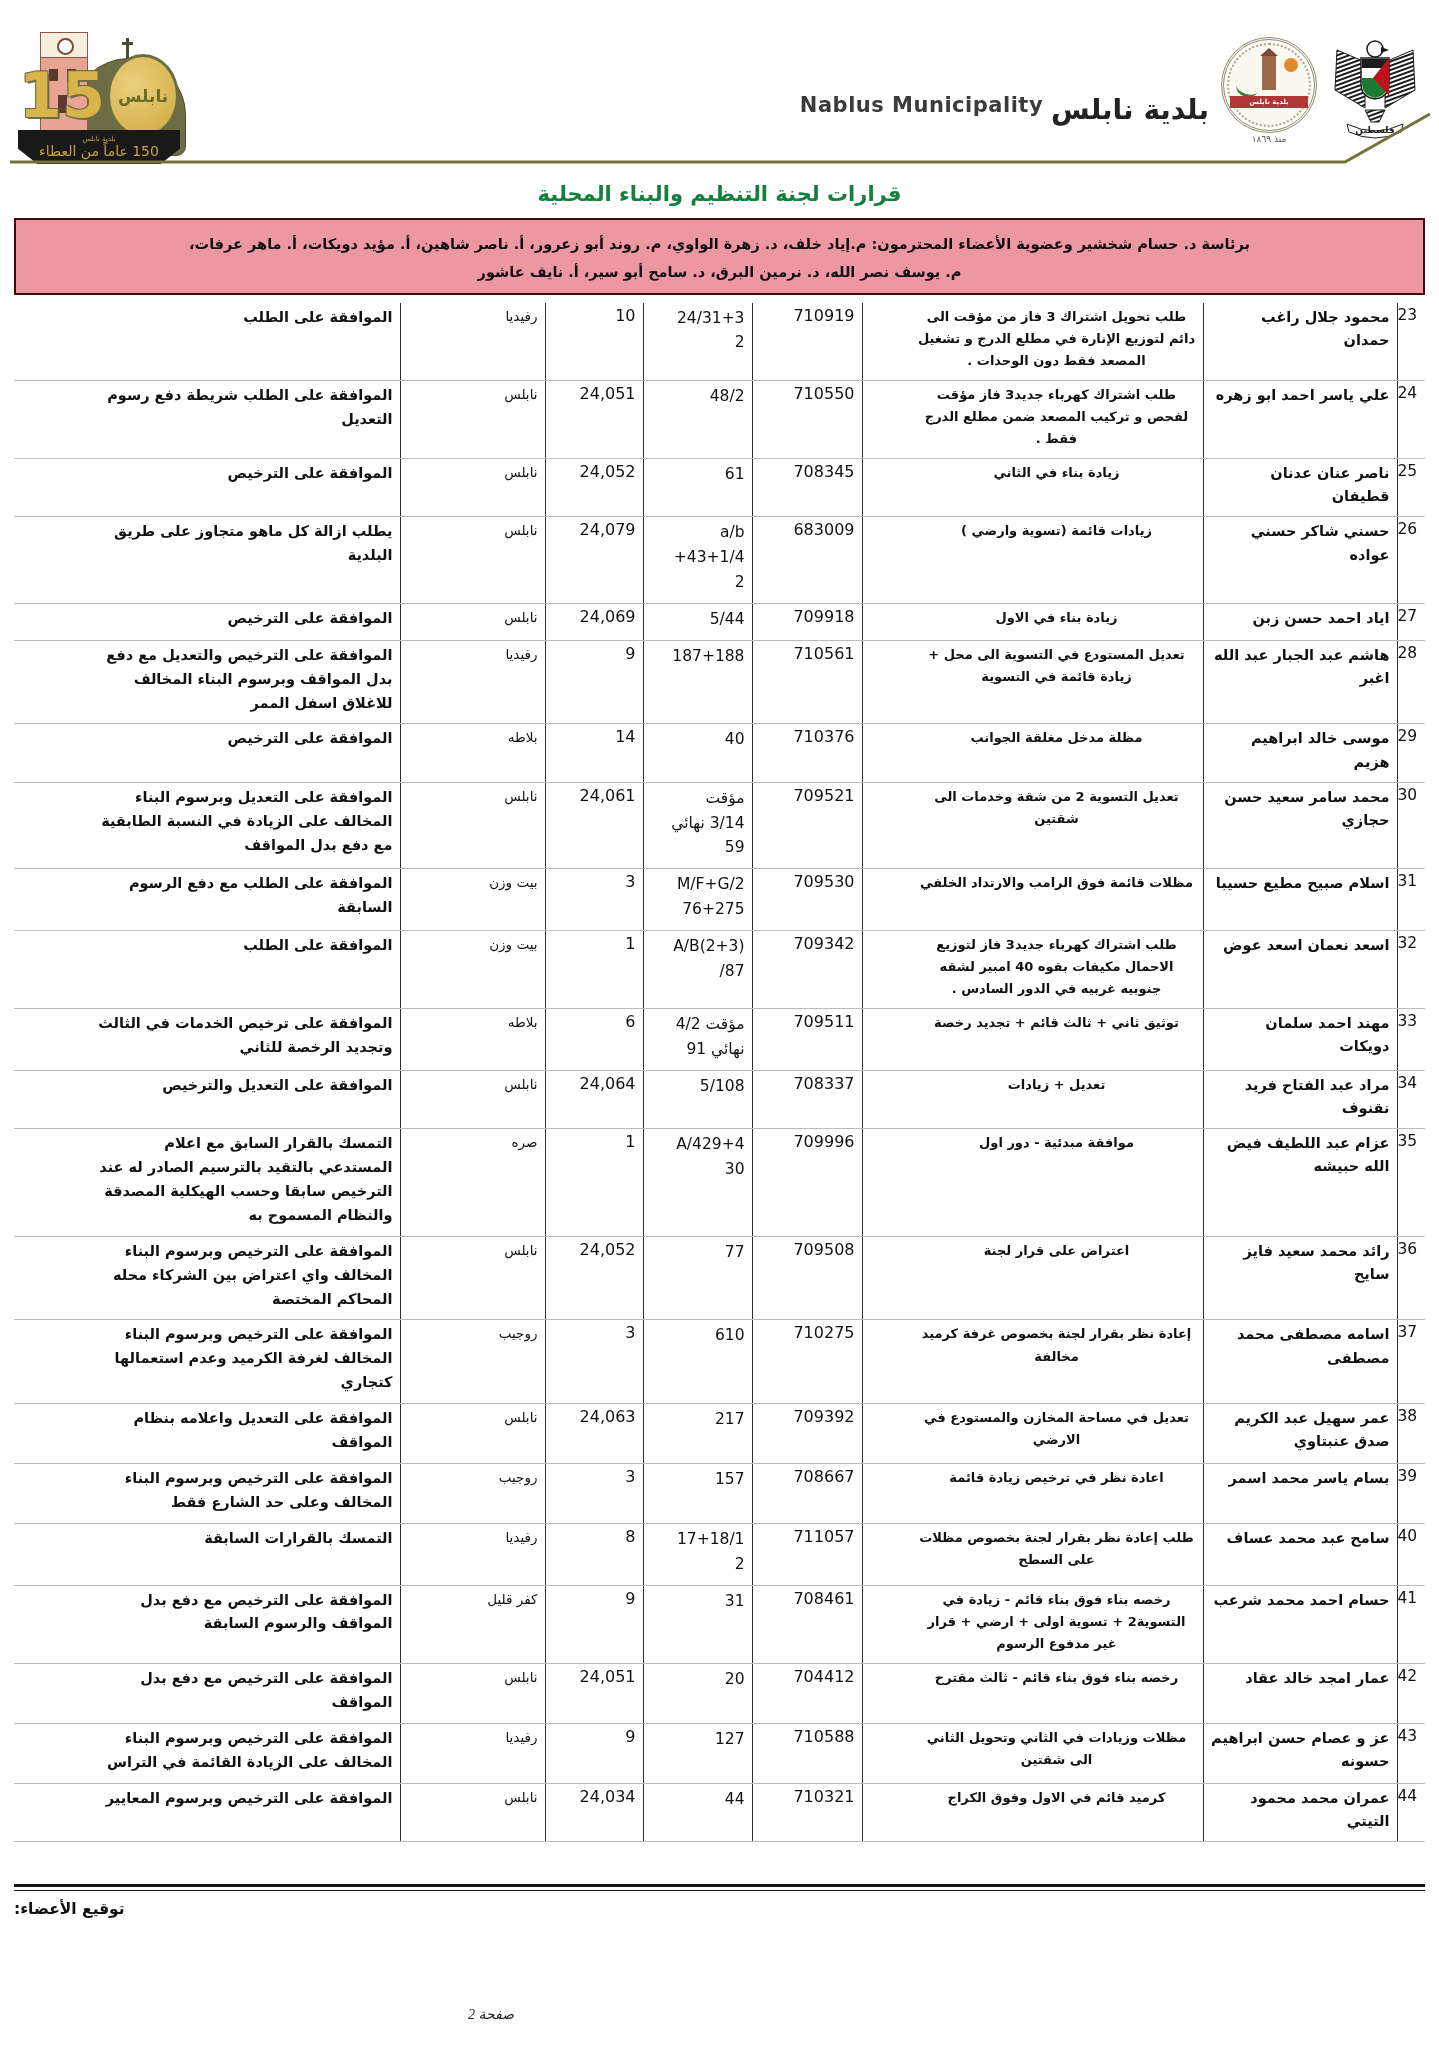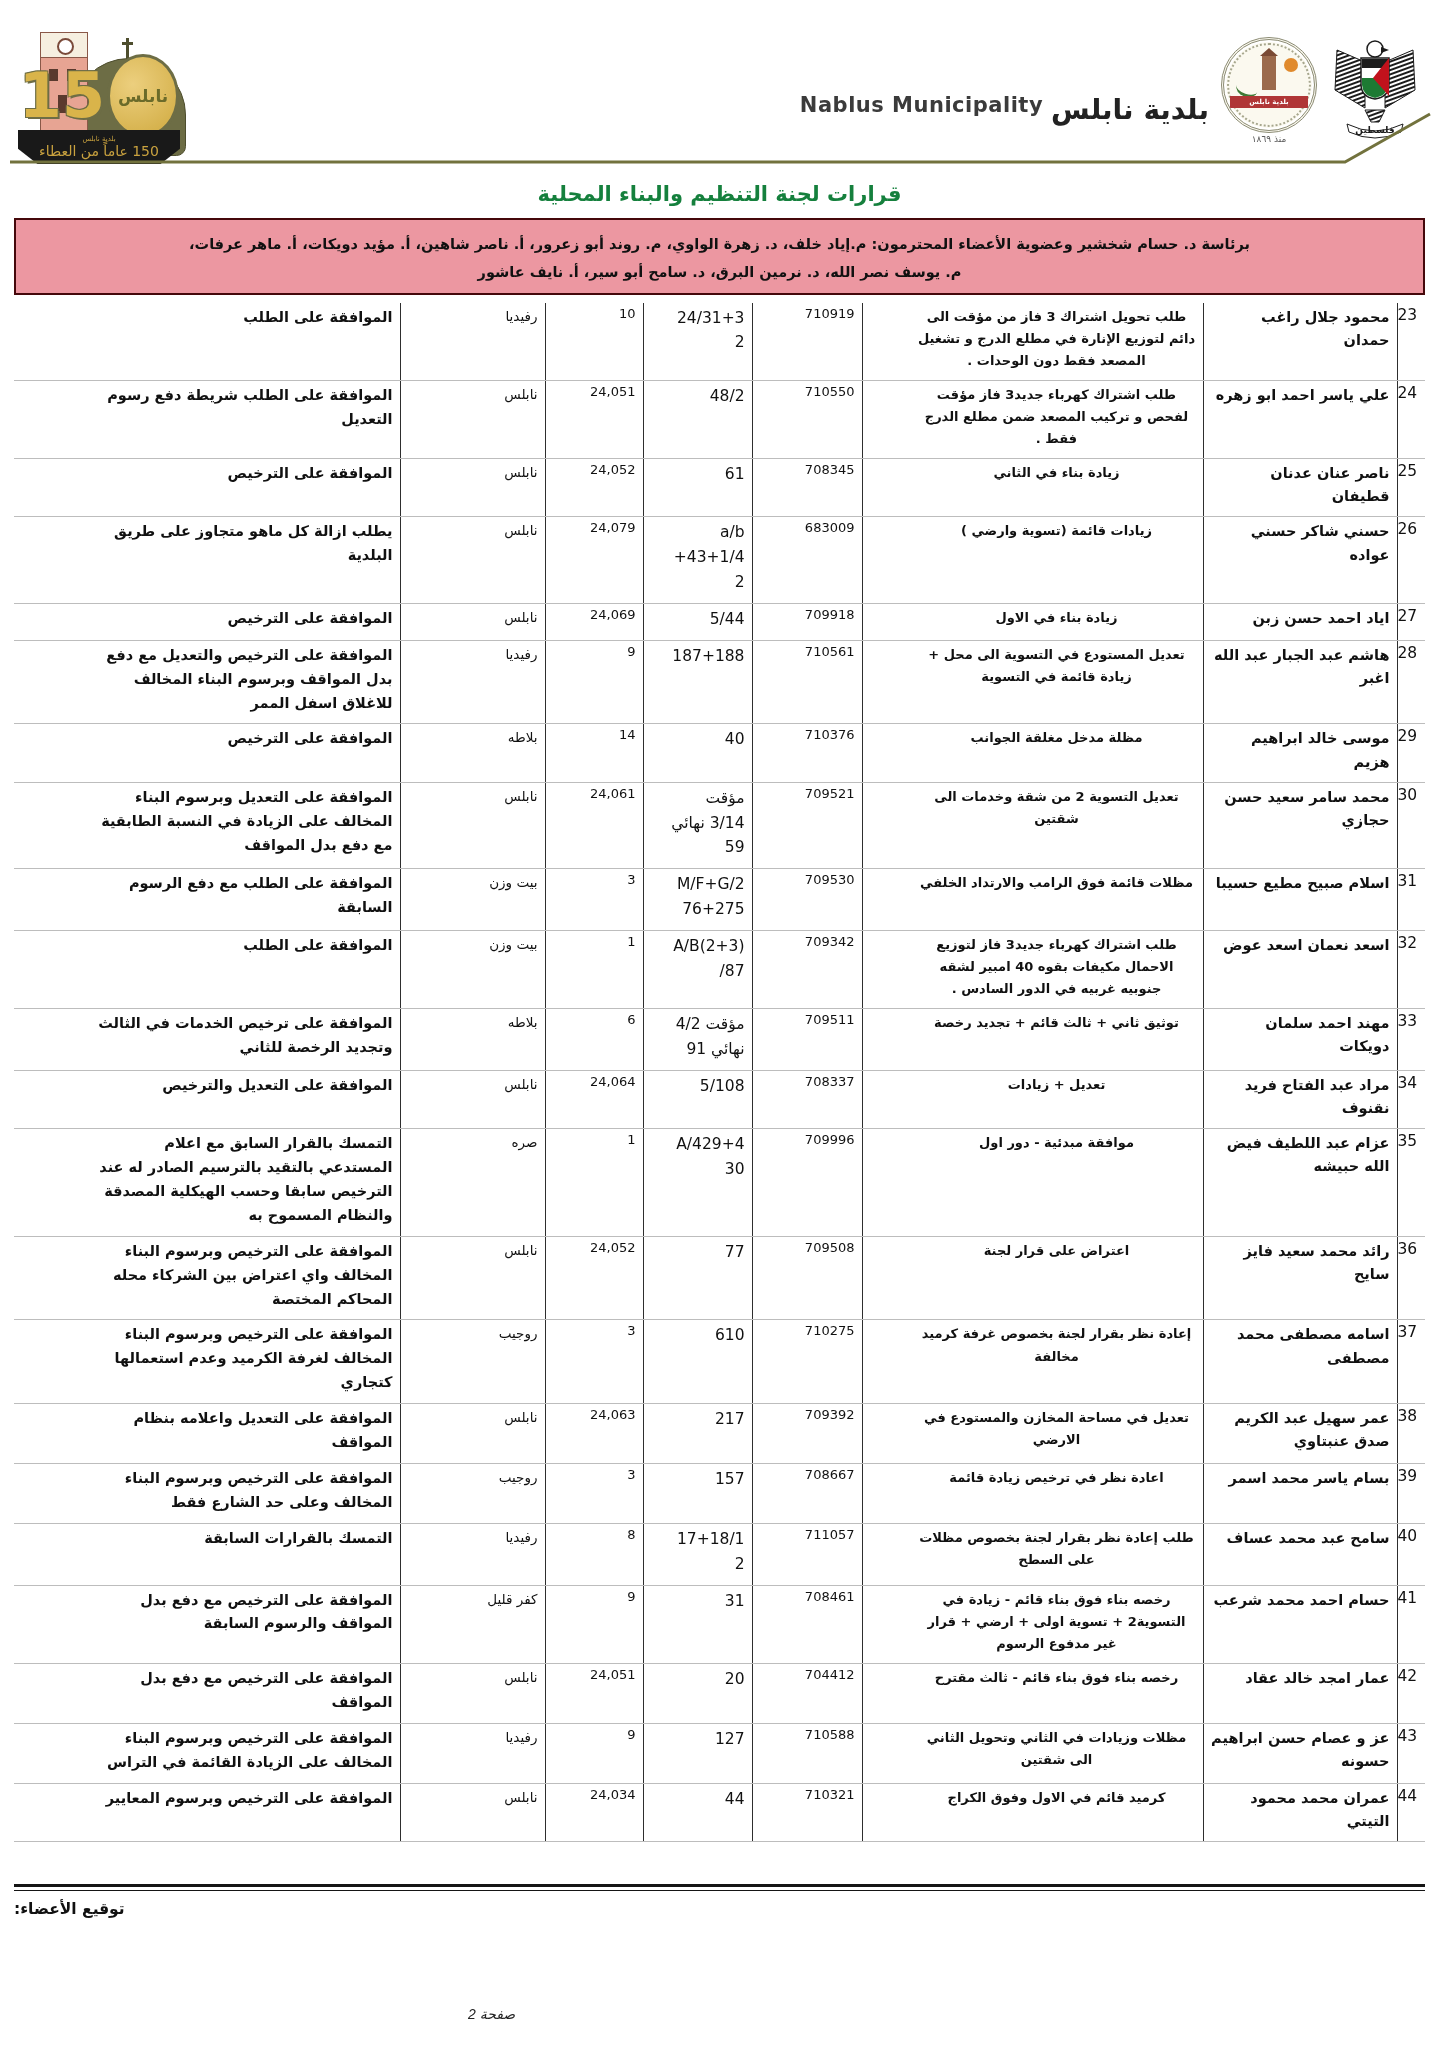--- a/index.html
+++ b/index.html
@@ -61,30 +61,30 @@
   .bar-attendees{flex:1;text-align:center;font-weight:bold;font-size:14.5px;line-height:1.95;
                  padding:10px 14px 6px;}
   
   table.dec{margin:8px 14px 0;width:1411px;border-collapse:collapse;table-layout:fixed;}
   table.dec td{vertical-align:top;padding:3px 7px 8px;border-left:1px solid #2e2e2e;
                border-bottom:1px solid #bdbdbd;word-wrap:break-word;}
   table.dec td:last-child{border-left:none;}
   .c-num{font-size:15.5px;text-align:left;padding:3px 2px 0 0 !important;}
   .c-name{font-weight:bold;font-size:14.5px;line-height:1.6;text-align:right;}
   .c-req{font-weight:bold;font-size:13px;line-height:1.7;text-align:center;padding-left:55px !important;}
-  .c-no,.c-basin{font-size:13px;text-align:right;}
+  .c-no,.c-basin{font-size:16px;text-align:right;}
   .c-parcel{font-size:15.5px;text-align:right;padding-left:24px !important;line-height:1.6;}
   .c-town{font-size:13.5px;text-align:right;padding-top:5px !important;}
   .c-dec{font-weight:bold;font-size:14.5px;line-height:1.65;text-align:right;padding-left:75px !important;}
   
   .foot{position:absolute;left:14px;right:14px;top:1884px;}
   .foot .l1{height:3px;background:#151515;}
   .foot .l2{height:1px;background:#151515;margin-top:3px;}
   .sig{font-weight:bold;font-size:15.5px;text-align:left;margin-top:9px;padding-right:2px;}
-  .pageno{position:absolute;left:468px;top:2006px;font-family:Liberation Sans, sans-serif;
+  .pageno{position:absolute;left:468px;top:2006px;font-family:Liberation Serif, serif;
           font-style:italic;font-size:14px;color:#222;}
 </style>
 </head>
 <body>
 
 <div class="hdr">
 
   <div class="logo150">
     <div class="l-dome"></div>
     <div class="l-spire"></div>

